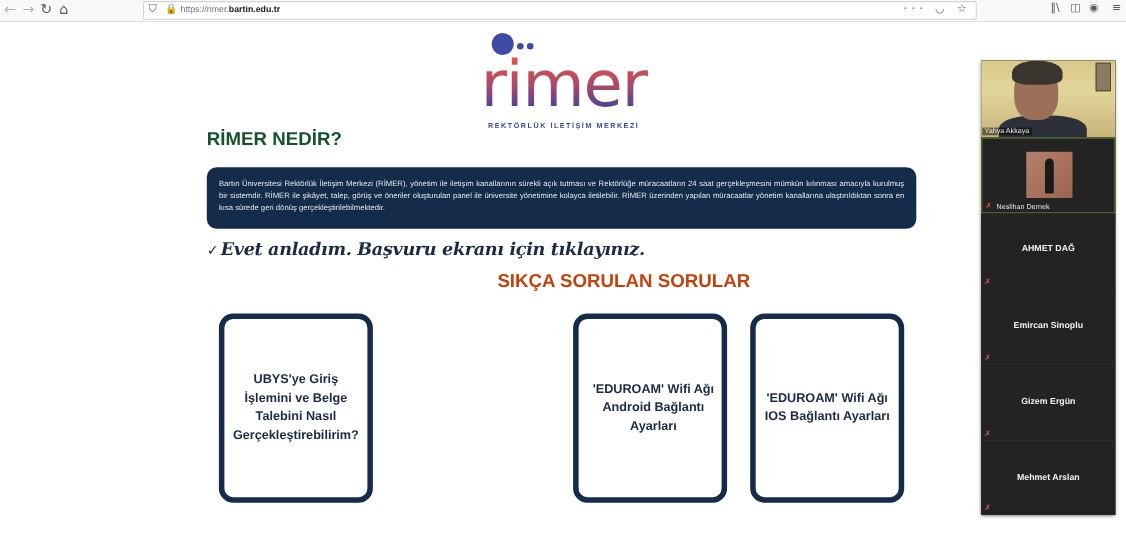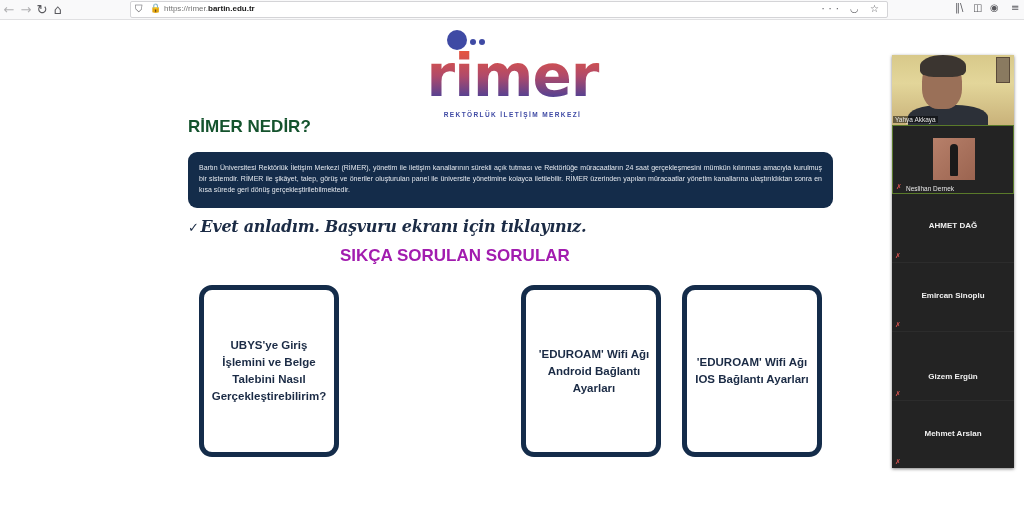--- a/index.html
+++ b/index.html
@@ -12,34 +12,34 @@
   .url-shield { position: absolute; left: 4px; top: 1px; font-size: 10px; color: #5a5a5f; font-family: "DejaVu Sans", sans-serif; }
   .url-lock { position: absolute; left: 19px; top: 1px; font-size: 9px; color: #5a5a5f; font-family: "DejaVu Sans", sans-serif; }
   .url-text { position: absolute; left: 33px; top: 2px; font-size: 8px; color: #737373; }
   .url-text b { color: #1a1a1a; font-weight: bold; }
   .url-actions { position: absolute; right: 4px; top: 1px; font-size: 10px; color: #5a5a5f; font-family: "DejaVu Sans", sans-serif; letter-spacing: 4px; }
   .tb-right { position: absolute; top: 2px; font-size: 10px; color: #5a5a5f; font-family: "DejaVu Sans", sans-serif; }
 
   
   .page { position: absolute; left: 0; top: 20px; width: 1024px; height: 488px; }
   .logo { position: absolute; left: 420px; top: 10px; width: 185px; height: 85px; }
-  .logo-word { position: absolute; left: 0; top: 20px; width: 185px; text-align: center; font-size: 58px; font-weight: bold; letter-spacing: -1px; line-height: 52px;
+  .logo-word { position: absolute; left: 0; top: 20px; width: 185px; text-align: center; font-size: 58px; font-weight: normal; letter-spacing: -1px; line-height: 52px;
     background: linear-gradient(180deg, #e8553d 0%, #b04a6a 50%, #3f3f9c 100%); -webkit-background-clip: text; background-clip: text; color: transparent; font-family: "DejaVu Sans", sans-serif; }
   .logo-bubble { position: absolute; left: 27px; top: 0; width: 20px; height: 20px; border-radius: 50%; background: #3f4aa4; }
   .logo-dot1 { position: absolute; left: 50px; top: 9px; width: 6px; height: 6px; border-radius: 50%; background: #3f4aa4; }
   .logo-dot2 { position: absolute; left: 59px; top: 9px; width: 6px; height: 6px; border-radius: 50%; background: #3f4aa4; }
   .logo-sub { position: absolute; left: 0; top: 81px; width: 185px; text-align: center; font-size: 6.5px; font-weight: bold; letter-spacing: 1.4px; color: #3f4aa4; }
 
   .section-title { position: absolute; left: 188px; top: 97px; font-size: 17px; font-weight: bold; color: #14532d; }
   .info-box { position: absolute; left: 188px; top: 132px; width: 645px; height: 56px; background: #142c4a; border-radius: 9px; padding: 10px 11px; color: #e4e8ee; font-size: 7px; line-height: 11px; text-align: justify; }
 
   .apply-link { position: absolute; left: 188px; top: 197px; font-size: 16px; color: #1b2b45; font-family: "DejaVu Serif", serif; font-style: italic; font-weight: bold; letter-spacing: -0.3px; }
   .apply-link .chk { font-style: normal; font-weight: normal; font-size: 13px; margin-right: 2px; font-family: "DejaVu Sans", sans-serif; }
 
-  .faq-title { position: absolute; left: 340px; top: 226px; width: 342px; text-align: left; font-size: 17px; font-weight: bold; color: #a21caf; }
+  .faq-title { position: absolute; left: 340px; top: 226px; width: 342px; text-align: right; font-size: 17px; font-weight: bold; color: #c2410c; }
 
   .card { position: absolute; top: 265px; width: 140px; height: 172px; border: 5px solid #142c4a; border-radius: 13px; background: #ffffff; display: flex; align-items: center; justify-content: center; text-align: center; padding: 0 6px; font-size: 11.5px; font-weight: bold; color: #1b2b45; line-height: 17px; }
 
   
   .zoom-panel { position: absolute; left: 892px; top: 55px; width: 122px; height: 413px; background: #222222; box-shadow: 0 1px 3px rgba(0,0,0,0.5); }
   .tile { position: absolute; left: 0; width: 122px; background: #232323; border-bottom: 1px solid #2c2c2c; }
   .tile.active { border: 1px solid #5a7a2a; }
   .tile-name-center { position: absolute; left: 0; width: 100%; text-align: center; color: #f0f0f0; font-size: 8px; font-weight: bold; }
   .tile-label { position: absolute; left: 2px; bottom: 1px; color: #e6e6e6; font-size: 6.5px; background: rgba(0,0,0,0.5); padding: 0 2px; }
   .mic-off { position: absolute; left: 3px; bottom: 2px; width: 7px; height: 8px; color: #d9534f; font-size: 7px; line-height: 8px; font-family: "DejaVu Sans", sans-serif; }
@@ -129,21 +129,21 @@
     <span class="tile-name-center" style="top:27px;">AHMET DAĞ</span>
     <span class="mic-off">✗</span>
   </div>
 
   <div class="tile" style="top:208px;height:69px;">
     <span class="tile-name-center" style="top:28px;">Emircan Sinoplu</span>
     <span class="mic-off">✗</span>
   </div>
 
   <div class="tile" style="top:277px;height:69px;">
-    <span class="tile-name-center" style="top:40px;">Gizem Ergün</span>
+    <span class="tile-name-center" style="top:28px;">Gizem Ergün</span>
     <span class="mic-off">✗</span>
   </div>
 
   <div class="tile" style="top:346px;height:67px;border-bottom:none;">
     <span class="tile-name-center" style="top:28px;">Mehmet Arslan</span>
     <span class="mic-off">✗</span>
   </div>
 </div>
 
 </body></html>

